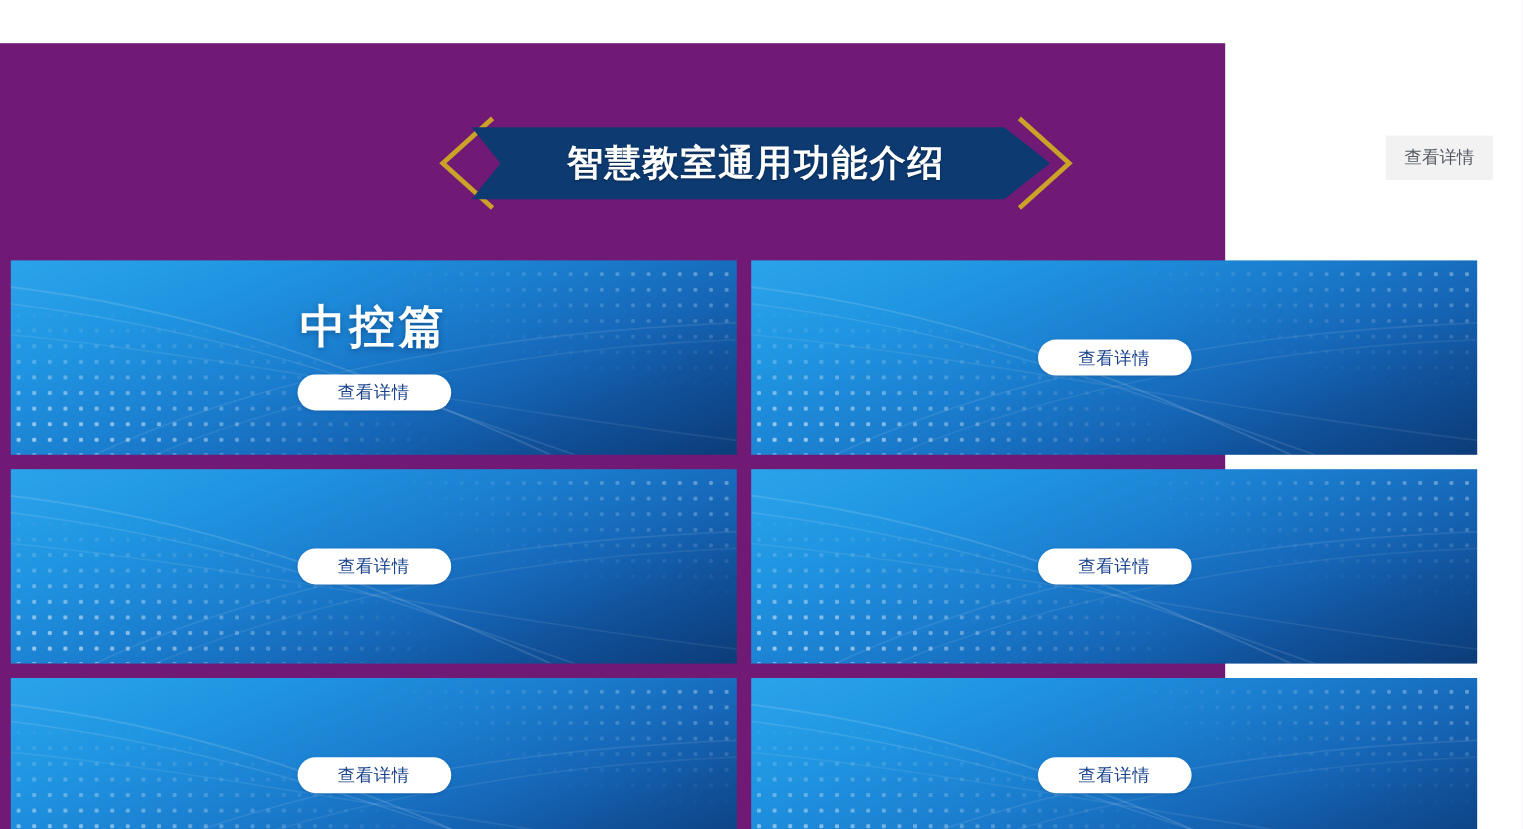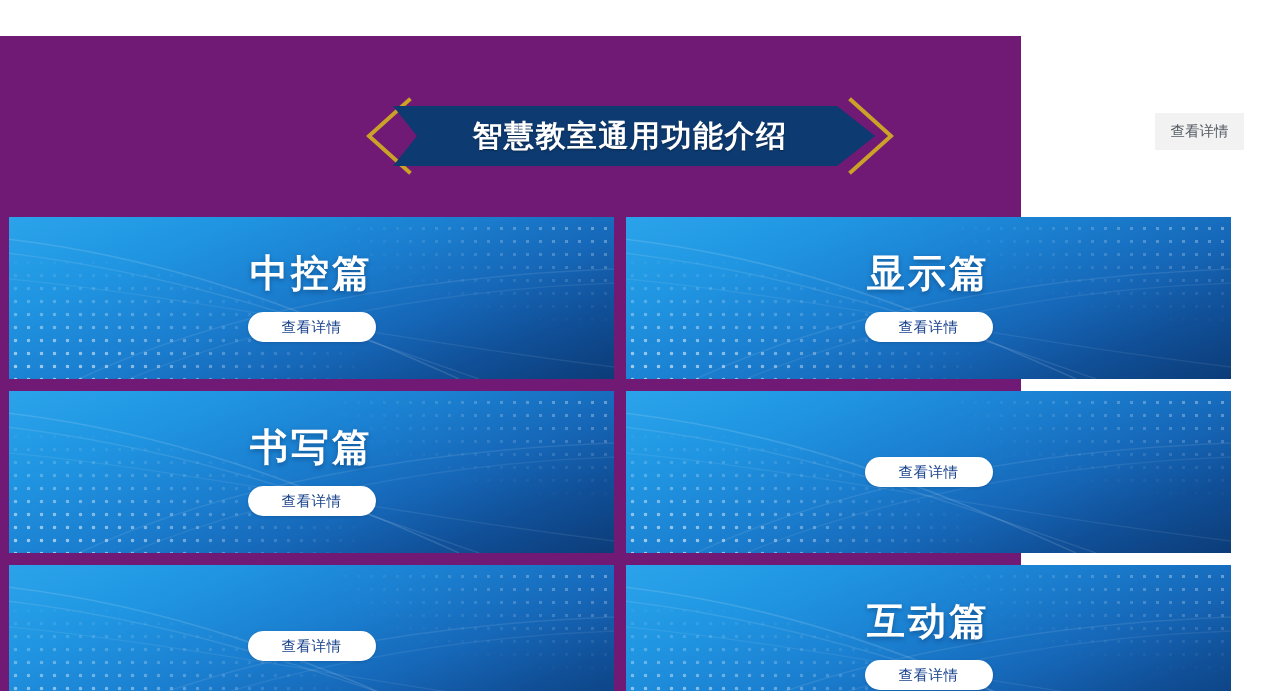--- a/index.html
+++ b/index.html
@@ -233,81 +233,78 @@
       <div class="dots-bl"></div>
       <div class="dots-tr"></div>
       <svg class="swoosh" viewBox="0 0 605 162" preserveAspectRatio="none">
         <path d="M-20,20 C160,38 300,95 450,162" fill="none" stroke="rgba(255,255,255,0.13)" stroke-width="1.6"></path>
         <path d="M-20,34 C170,54 320,110 470,162" fill="none" stroke="rgba(255,255,255,0.10)" stroke-width="1.4"></path>
         <path d="M-20,60 C180,78 360,120 605,150" fill="none" stroke="rgba(255,255,255,0.08)" stroke-width="1.4"></path>
         <path d="M70,162 C210,96 400,60 605,52" fill="none" stroke="rgba(255,255,255,0.09)" stroke-width="1.4"></path>
         <path d="M120,162 C260,104 440,72 605,66" fill="none" stroke="rgba(255,255,255,0.07)" stroke-width="1.4"></path>
       </svg>
       <div class="card-inner">
-        <div class="card-title">显示篇</div>
-        <button class="card-btn">查看详情</button>
-      </div>
-    </div>
-
-    <div class="card">
-      <div class="dots-bl"></div>
-      <div class="dots-tr"></div>
-      <svg class="swoosh" viewBox="0 0 605 162" preserveAspectRatio="none">
-        <path d="M-20,20 C160,38 300,95 450,162" fill="none" stroke="rgba(255,255,255,0.13)" stroke-width="1.6"></path>
-        <path d="M-20,34 C170,54 320,110 470,162" fill="none" stroke="rgba(255,255,255,0.10)" stroke-width="1.4"></path>
-        <path d="M-20,60 C180,78 360,120 605,150" fill="none" stroke="rgba(255,255,255,0.08)" stroke-width="1.4"></path>
-        <path d="M70,162 C210,96 400,60 605,52" fill="none" stroke="rgba(255,255,255,0.09)" stroke-width="1.4"></path>
-        <path d="M120,162 C260,104 440,72 605,66" fill="none" stroke="rgba(255,255,255,0.07)" stroke-width="1.4"></path>
-      </svg>
-      <div class="card-inner">
-        <div class="card-title">书写篇</div>
-        <button class="card-btn">查看详情</button>
-      </div>
-    </div>
-
-    <div class="card">
-      <div class="dots-bl"></div>
-      <div class="dots-tr"></div>
-      <svg class="swoosh" viewBox="0 0 605 162" preserveAspectRatio="none">
-        <path d="M-20,20 C160,38 300,95 450,162" fill="none" stroke="rgba(255,255,255,0.13)" stroke-width="1.6"></path>
-        <path d="M-20,34 C170,54 320,110 470,162" fill="none" stroke="rgba(255,255,255,0.10)" stroke-width="1.4"></path>
-        <path d="M-20,60 C180,78 360,120 605,150" fill="none" stroke="rgba(255,255,255,0.08)" stroke-width="1.4"></path>
-        <path d="M70,162 C210,96 400,60 605,52" fill="none" stroke="rgba(255,255,255,0.09)" stroke-width="1.4"></path>
-        <path d="M120,162 C260,104 440,72 605,66" fill="none" stroke="rgba(255,255,255,0.07)" stroke-width="1.4"></path>
-      </svg>
-      <div class="card-inner">
-        <button class="card-btn">查看详情</button>
-      </div>
-    </div>
-
-    <div class="card">
-      <div class="dots-bl"></div>
-      <div class="dots-tr"></div>
-      <svg class="swoosh" viewBox="0 0 605 162" preserveAspectRatio="none">
-        <path d="M-20,20 C160,38 300,95 450,162" fill="none" stroke="rgba(255,255,255,0.13)" stroke-width="1.6"></path>
-        <path d="M-20,34 C170,54 320,110 470,162" fill="none" stroke="rgba(255,255,255,0.10)" stroke-width="1.4"></path>
-        <path d="M-20,60 C180,78 360,120 605,150" fill="none" stroke="rgba(255,255,255,0.08)" stroke-width="1.4"></path>
-        <path d="M70,162 C210,96 400,60 605,52" fill="none" stroke="rgba(255,255,255,0.09)" stroke-width="1.4"></path>
-        <path d="M120,162 C260,104 440,72 605,66" fill="none" stroke="rgba(255,255,255,0.07)" stroke-width="1.4"></path>
-      </svg>
-      <div class="card-inner">
-        <button class="card-btn">查看详情</button>
-      </div>
-    </div>
-
-    <div class="card">
-      <div class="dots-bl"></div>
-      <div class="dots-tr"></div>
-      <svg class="swoosh" viewBox="0 0 605 162" preserveAspectRatio="none">
-        <path d="M-20,20 C160,38 300,95 450,162" fill="none" stroke="rgba(255,255,255,0.13)" stroke-width="1.6"></path>
-        <path d="M-20,34 C170,54 320,110 470,162" fill="none" stroke="rgba(255,255,255,0.10)" stroke-width="1.4"></path>
-        <path d="M-20,60 C180,78 360,120 605,150" fill="none" stroke="rgba(255,255,255,0.08)" stroke-width="1.4"></path>
-        <path d="M70,162 C210,96 400,60 605,52" fill="none" stroke="rgba(255,255,255,0.09)" stroke-width="1.4"></path>
-        <path d="M120,162 C260,104 440,72 605,66" fill="none" stroke="rgba(255,255,255,0.07)" stroke-width="1.4"></path>
-      </svg>
-      <div class="card-inner">
-        <div class="card-title">互动篇</div>
+        <button class="card-btn">查看详情</button>
+      </div>
+    </div>
+
+    <div class="card">
+      <div class="dots-bl"></div>
+      <div class="dots-tr"></div>
+      <svg class="swoosh" viewBox="0 0 605 162" preserveAspectRatio="none">
+        <path d="M-20,20 C160,38 300,95 450,162" fill="none" stroke="rgba(255,255,255,0.13)" stroke-width="1.6"></path>
+        <path d="M-20,34 C170,54 320,110 470,162" fill="none" stroke="rgba(255,255,255,0.10)" stroke-width="1.4"></path>
+        <path d="M-20,60 C180,78 360,120 605,150" fill="none" stroke="rgba(255,255,255,0.08)" stroke-width="1.4"></path>
+        <path d="M70,162 C210,96 400,60 605,52" fill="none" stroke="rgba(255,255,255,0.09)" stroke-width="1.4"></path>
+        <path d="M120,162 C260,104 440,72 605,66" fill="none" stroke="rgba(255,255,255,0.07)" stroke-width="1.4"></path>
+      </svg>
+      <div class="card-inner">
+        <button class="card-btn">查看详情</button>
+      </div>
+    </div>
+
+    <div class="card">
+      <div class="dots-bl"></div>
+      <div class="dots-tr"></div>
+      <svg class="swoosh" viewBox="0 0 605 162" preserveAspectRatio="none">
+        <path d="M-20,20 C160,38 300,95 450,162" fill="none" stroke="rgba(255,255,255,0.13)" stroke-width="1.6"></path>
+        <path d="M-20,34 C170,54 320,110 470,162" fill="none" stroke="rgba(255,255,255,0.10)" stroke-width="1.4"></path>
+        <path d="M-20,60 C180,78 360,120 605,150" fill="none" stroke="rgba(255,255,255,0.08)" stroke-width="1.4"></path>
+        <path d="M70,162 C210,96 400,60 605,52" fill="none" stroke="rgba(255,255,255,0.09)" stroke-width="1.4"></path>
+        <path d="M120,162 C260,104 440,72 605,66" fill="none" stroke="rgba(255,255,255,0.07)" stroke-width="1.4"></path>
+      </svg>
+      <div class="card-inner">
+        <button class="card-btn">查看详情</button>
+      </div>
+    </div>
+
+    <div class="card">
+      <div class="dots-bl"></div>
+      <div class="dots-tr"></div>
+      <svg class="swoosh" viewBox="0 0 605 162" preserveAspectRatio="none">
+        <path d="M-20,20 C160,38 300,95 450,162" fill="none" stroke="rgba(255,255,255,0.13)" stroke-width="1.6"></path>
+        <path d="M-20,34 C170,54 320,110 470,162" fill="none" stroke="rgba(255,255,255,0.10)" stroke-width="1.4"></path>
+        <path d="M-20,60 C180,78 360,120 605,150" fill="none" stroke="rgba(255,255,255,0.08)" stroke-width="1.4"></path>
+        <path d="M70,162 C210,96 400,60 605,52" fill="none" stroke="rgba(255,255,255,0.09)" stroke-width="1.4"></path>
+        <path d="M120,162 C260,104 440,72 605,66" fill="none" stroke="rgba(255,255,255,0.07)" stroke-width="1.4"></path>
+      </svg>
+      <div class="card-inner">
+        <button class="card-btn">查看详情</button>
+      </div>
+    </div>
+
+    <div class="card">
+      <div class="dots-bl"></div>
+      <div class="dots-tr"></div>
+      <svg class="swoosh" viewBox="0 0 605 162" preserveAspectRatio="none">
+        <path d="M-20,20 C160,38 300,95 450,162" fill="none" stroke="rgba(255,255,255,0.13)" stroke-width="1.6"></path>
+        <path d="M-20,34 C170,54 320,110 470,162" fill="none" stroke="rgba(255,255,255,0.10)" stroke-width="1.4"></path>
+        <path d="M-20,60 C180,78 360,120 605,150" fill="none" stroke="rgba(255,255,255,0.08)" stroke-width="1.4"></path>
+        <path d="M70,162 C210,96 400,60 605,52" fill="none" stroke="rgba(255,255,255,0.09)" stroke-width="1.4"></path>
+        <path d="M120,162 C260,104 440,72 605,66" fill="none" stroke="rgba(255,255,255,0.07)" stroke-width="1.4"></path>
+      </svg>
+      <div class="card-inner">
         <button class="card-btn">查看详情</button>
       </div>
     </div>
 
   </div>
 </div>
 
 </body></html>

